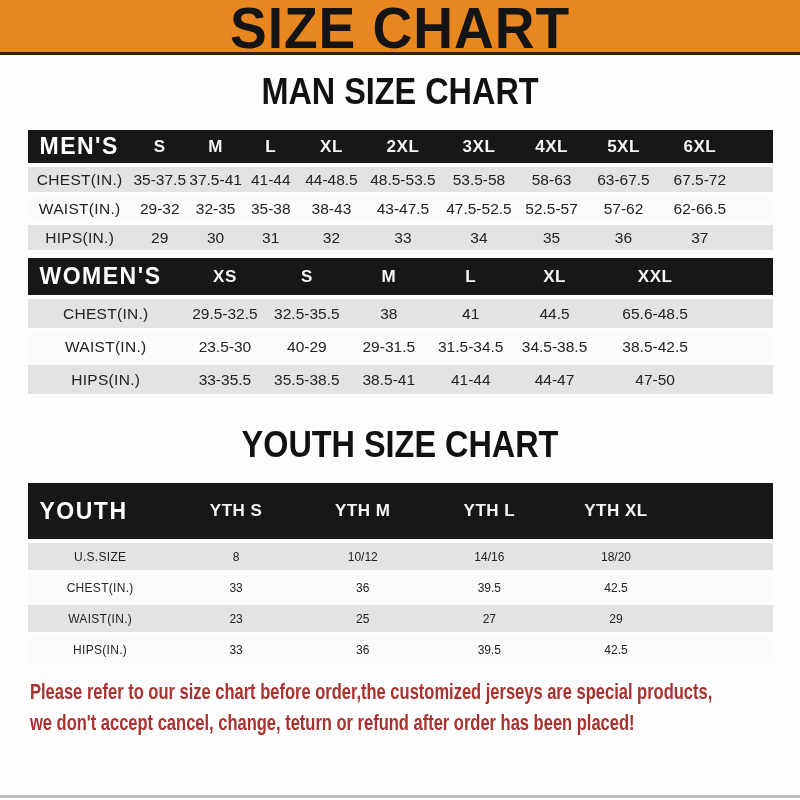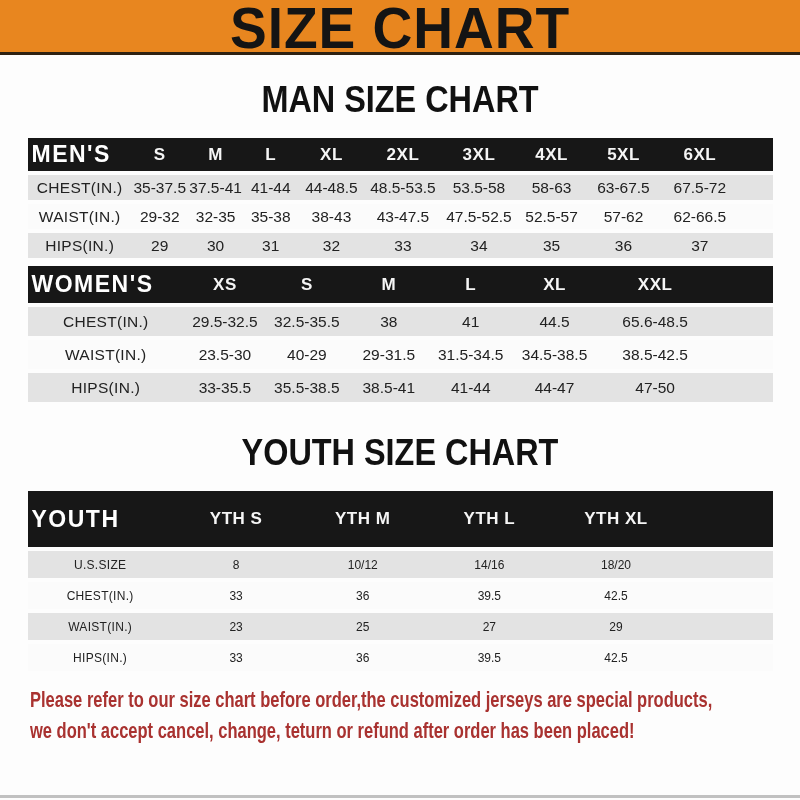--- a/index.html
+++ b/index.html
@@ -26,21 +26,21 @@
     color: #141414;
     letter-spacing: 1px;
     line-height: 55px;
     transform: scaleX(0.95);
     transform-origin: center;
     white-space: nowrap;
   }
 
   
   h2 { text-align: center; }
-  .h2-1 { margin: 24px 0 13px; }
+  .h2-1 { margin: 16px 0 13px; }
   .h2-2 { margin: 22px 0 13px; }
   .h2-3 { margin: 26px 0 13px; }
   .condensed {
     display: inline-block;
     font-size: 36px;
     font-weight: bold;
     color: #111;
     transform: scaleX(0.9);
     transform-origin: center;
     white-space: nowrap;
@@ -53,21 +53,21 @@
     border-collapse: separate;
     border-spacing: 0 4px;
     table-layout: fixed;
   }
   thead th { background: #171717; vertical-align: middle; }
   th.corner-label {
     color: #ffffff;
     font-weight: bold;
     font-size: 23px;
     text-align: left;
-    padding-left: 4px;
+    padding-left: 12px;
     letter-spacing: 1.5px;
     white-space: nowrap;
   }
   th.size-col {
     color: #f5f5f5;
     font-weight: bold;
     font-size: 17px;
     text-align: center;
     letter-spacing: 0.5px;
   }

